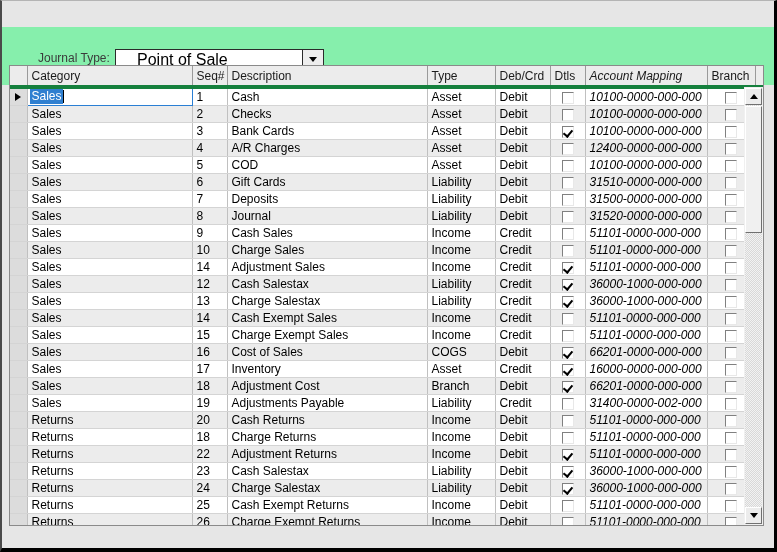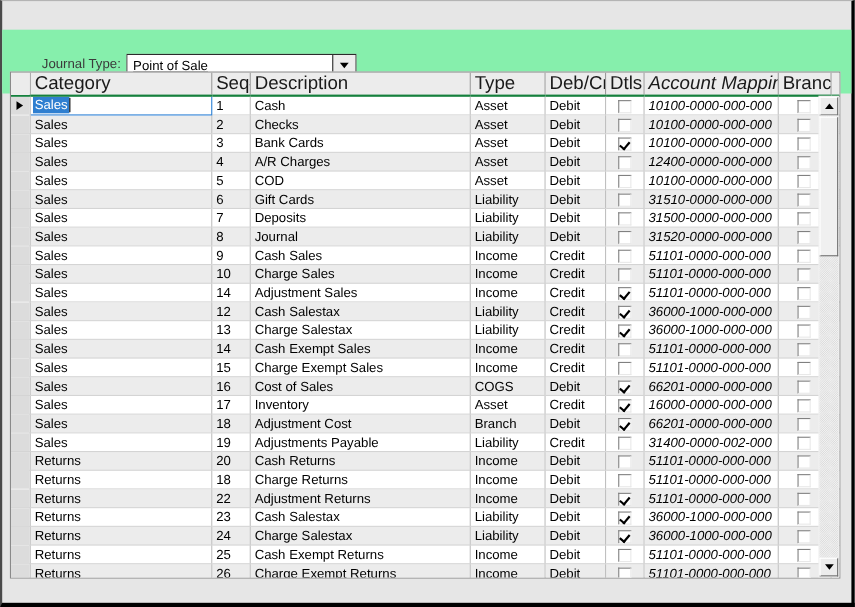--- a/index.html
+++ b/index.html
@@ -54,27 +54,26 @@
     box-sizing: border-box;
     background: #ffffff;
     border: 1px solid #2b2b2b;
     display: flex;
     align-items: stretch;
   }
   #journal-combo-value {
     flex: 1 1 auto;
     display: flex;
     align-items: center;
-    padding-left: 5px;
-    font-size: 12px;
+    padding-left: 21px;
+    font-size: 16px;
     color: #000000;
     background: #ffffff;
     overflow: hidden;
     white-space: nowrap;
-    text-decoration: underline;
   }
   #journal-combo-button {
     width: 20px;
     flex: 0 0 20px;
     background: #ededed;
     border-left: 1px solid #2b2b2b;
     display: flex;
     align-items: center;
     justify-content: center;
     position: relative;
@@ -124,25 +123,25 @@
     border-right: 1px solid #c0c0c0;
     border-bottom: 1px solid #d4d4d4;
     font-weight: normal;
     text-align: left;
     vertical-align: middle;
     line-height: 16px;
   }
   table.grid thead th {
     height: 21px;
     background: #ececec;
-    border-bottom: 2px solid #15803d;
+    border-bottom: 4px solid #15803d;
     border-right: 1px solid #9a9a9a;
     color: #1a1a1a;
     padding-left: 4px;
-    font-size: 17px;
+    font-size: 12px;
   }
   th.c-rowsel, td.c-rowsel {
     width: 17px;
     background: #dcdcdc;
     border-right: 1px solid #9a9a9a;
     padding: 0;
     position: relative;
   }
   thead th.c-rowsel { background: #ececec; }
 

